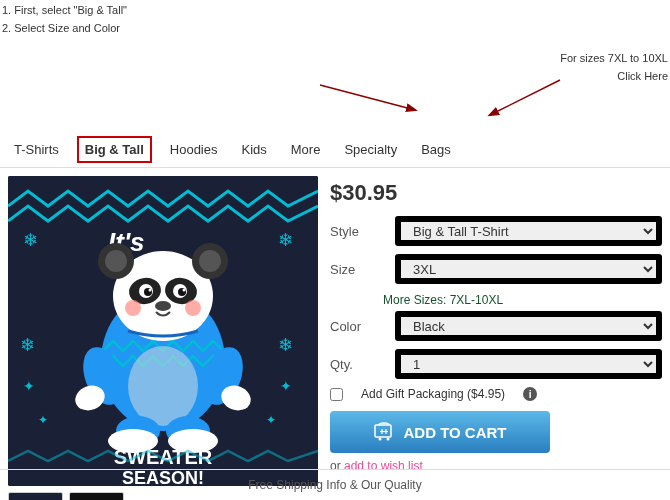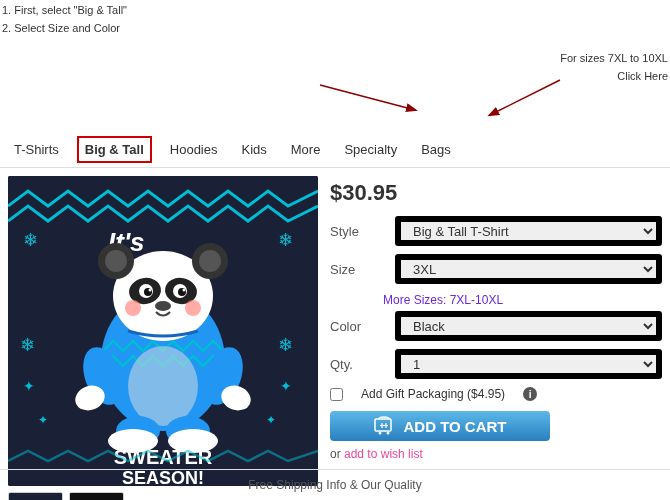--- a/index.html
+++ b/index.html
@@ -116,21 +116,21 @@
       appearance: auto;
       cursor: pointer;
     }
 
     .size-links {
       margin-left: 53px;
       margin-bottom: 4px;
     }
     .size-link {
       font-size: 12px;
-      color: #6d28d9;
+      color: #14532d;
       cursor: pointer;
       text-decoration: none;
     }
     .garment-link {
       display: block;
       margin-left: 53px;
       margin-bottom: 8px;
       font-size: 12px;
       color: #0066cc;
       cursor: pointer;
@@ -168,21 +168,21 @@
       display: flex;
       align-items: center;
       justify-content: center;
       gap: 8px;
       background: linear-gradient(to bottom, #5bb8e8, #2a7fbf);
       color: #fff;
       font-size: 15px;
       font-weight: bold;
       border: none;
       border-radius: 4px;
-      padding: 4px 24px;
+      padding: 10px 24px;
       cursor: pointer;
       width: 220px;
       margin-bottom: 6px;
     }
 
     .wish-list-link {
       font-size: 12px;
       color: #555;
       margin-bottom: 10px;
       display: block;

